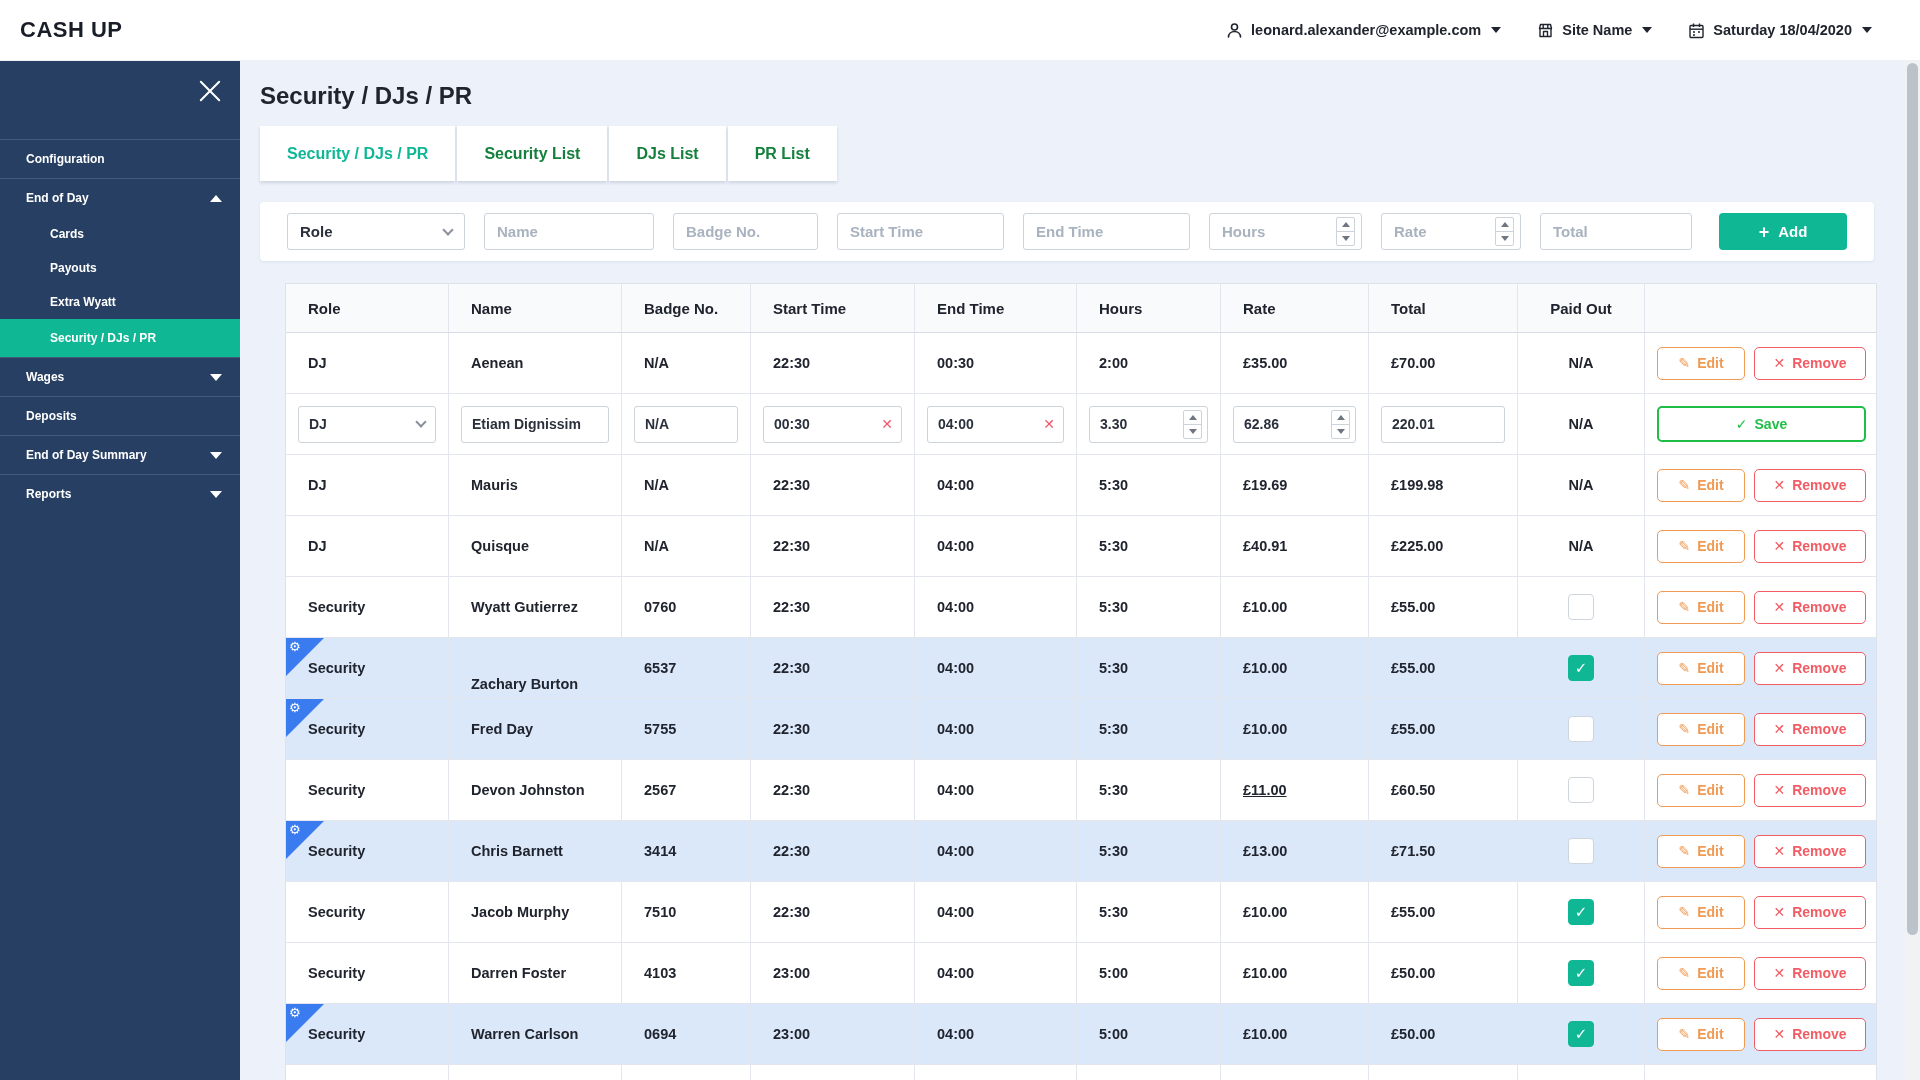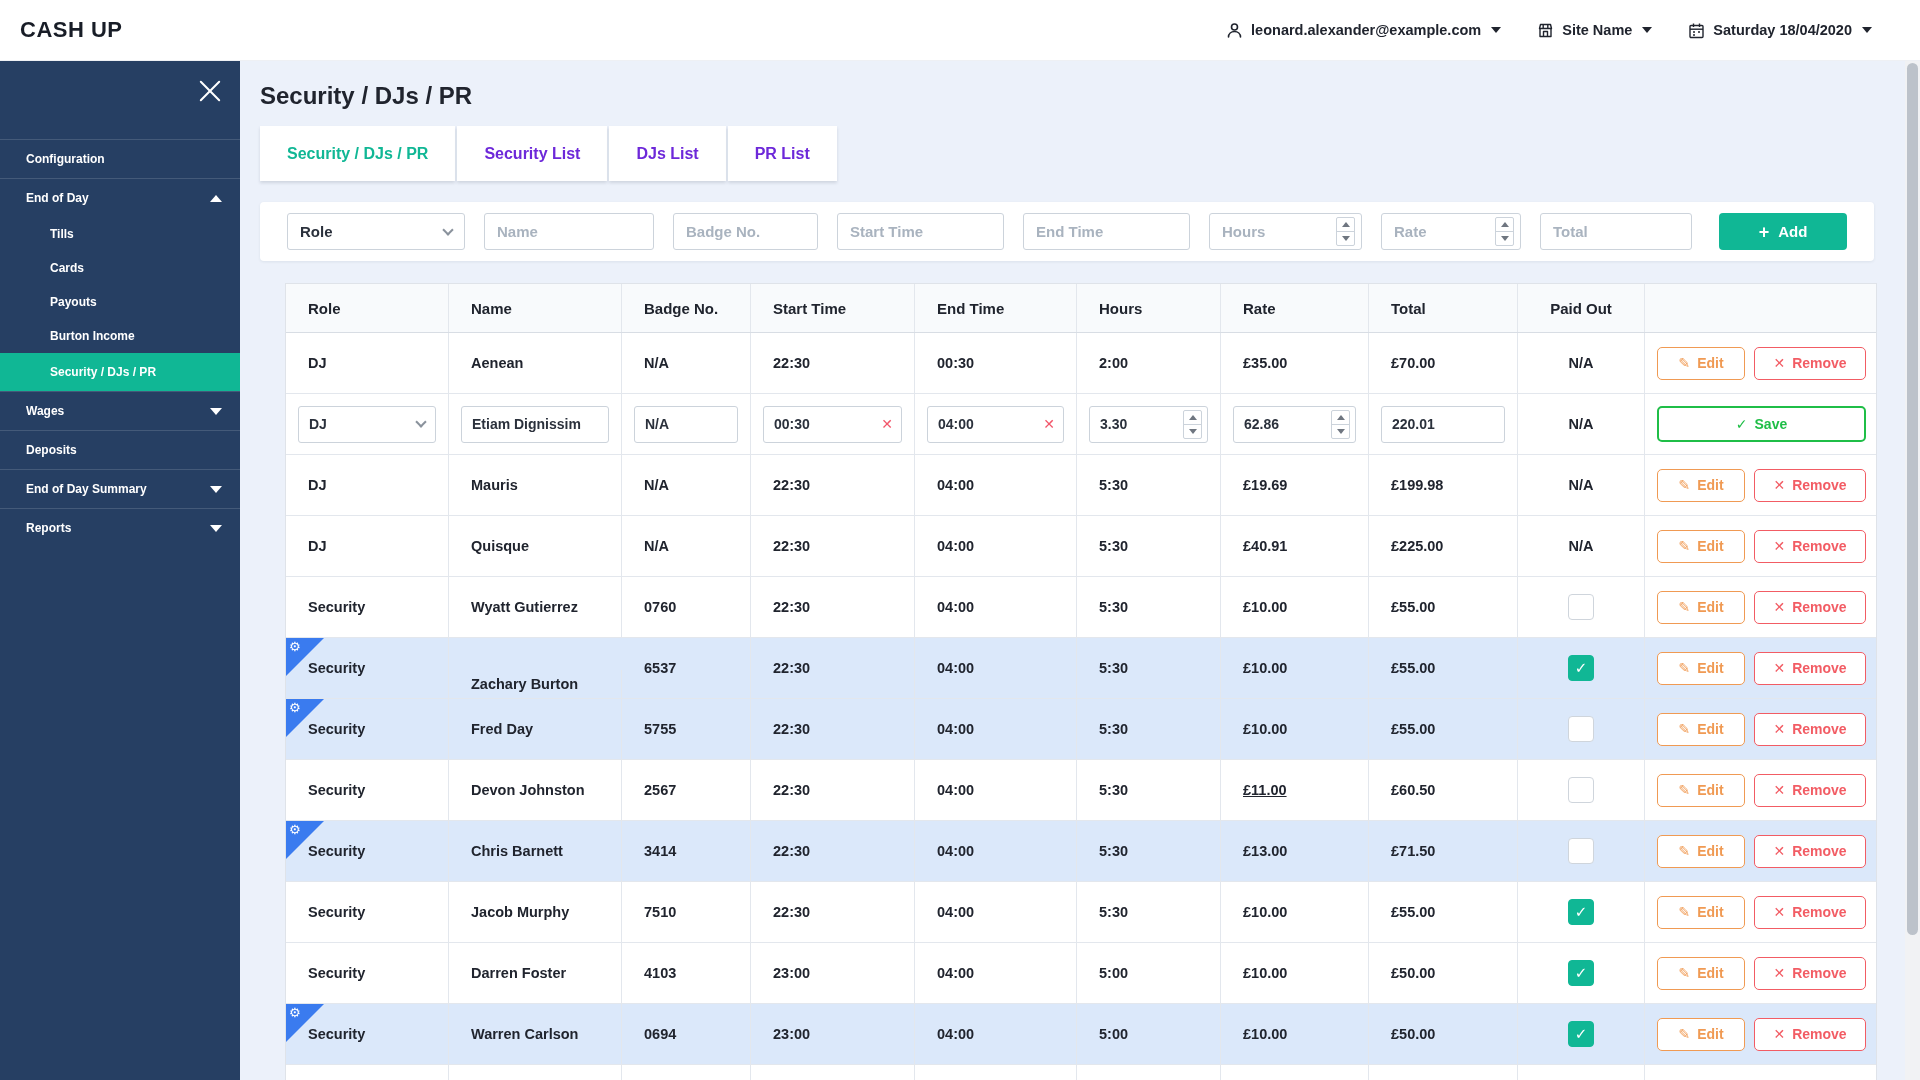--- a/index.html
+++ b/index.html
@@ -34,21 +34,21 @@
   .side-caret { position:absolute; right:18px; top:50%; width:0; height:0; }
   .side-caret.up { margin-top:-3px; border-left:6px solid transparent; border-right:6px solid transparent; border-bottom:7px solid #fff; }
   .side-caret.down { margin-top:-3px; border-left:6px solid transparent; border-right:6px solid transparent; border-top:7px solid #fff; }
 
   
   .main { position:absolute; left:240px; top:61px; right:0; bottom:0; overflow:hidden; }
   .page-title { margin:21px 0 0 20px; font-size:24px; font-weight:700; color:#20242e; }
 
   .tabs { display:flex; margin:16px 0 0 20px; }
   .tab { height:55px; background:#fff; display:flex; align-items:center; padding:0 27px;
-    font-size:16px; font-weight:700; color:#6d28d9; cursor:pointer; margin-right:2px;
+    font-size:16px; font-weight:700; color:#15803d; cursor:pointer; margin-right:2px;
     box-shadow:0 2px 3px rgba(27,43,66,.14); }
   .tab.active { color:#10b795; }
 
   
   .filter-card { margin:21px 46px 0 20px; height:59px; background:#fff; border-radius:4px;
     box-shadow:0 1px 3px rgba(31,45,61,.08); display:flex; align-items:center; padding:0 27px; gap:19px; }
   .f-input, .select, .num { height:37px; border:1px solid #ccd3db; border-radius:3px; background:#fff;
     font-family:inherit; font-size:15px; font-weight:600; color:#2b313c; }
   .f-input { padding:0 12px; }
   .f-input::placeholder, .num input::placeholder { color:#a9b3bf; font-weight:600; }
@@ -160,24 +160,23 @@
 <nav class="sidebar">
   <div class="side-head">
     <div class="close-x">
         <span></span>
         <span></span>
       </div>
   </div>
   <div id="side-nav">
       <div class="side-item top"><span>Configuration</span></div>
       <div class="side-item top"><span>End of Day</span><span class="side-caret up"></span></div>
-      <div class="side-item sub"><span>Tills</span></div>
       <div class="side-item sub"><span>Cards</span></div>
       <div class="side-item sub"><span>Payouts</span></div>
-      <div class="side-item sub"><span>Burton Income</span></div>
+      <div class="side-item sub"><span>Extra Wyatt</span></div>
       <div class="side-item sub active"><span>Security / DJs / PR</span></div>
       <div class="side-item top"><span>Wages</span><span class="side-caret down"></span></div>
       <div class="side-item top"><span>Deposits</span></div>
       <div class="side-item top"><span>End of Day Summary</span><span class="side-caret down"></span></div>
       <div class="side-item top"><span>Reports</span><span class="side-caret down"></span></div>
     </div>
 </nav>
 
 <main class="main">
   <h1 class="page-title">Security / DJs / PR</h1>

